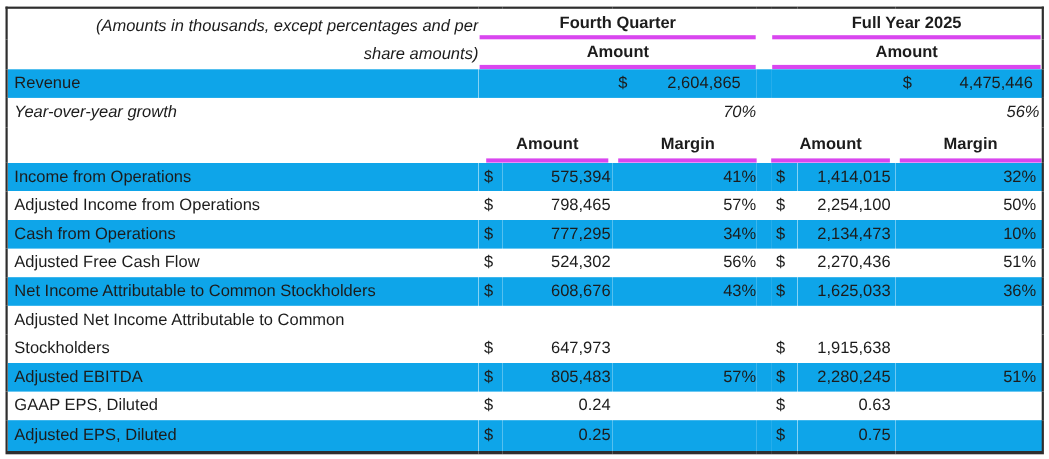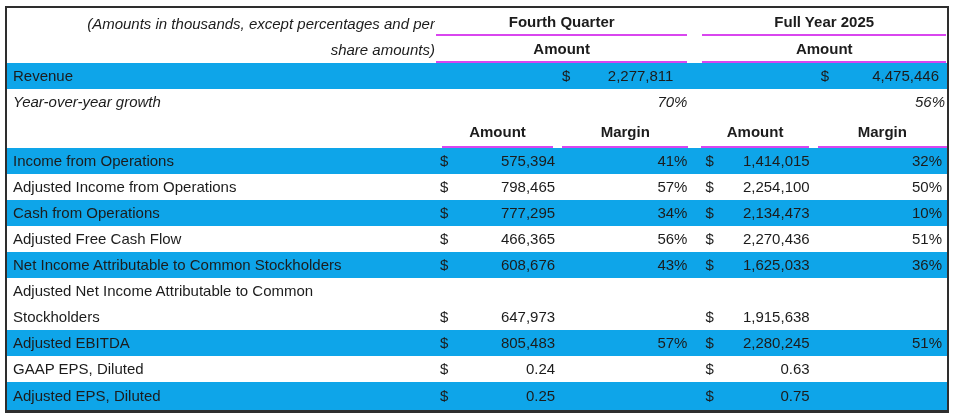--- a/index.html
+++ b/index.html
@@ -46,21 +46,21 @@
     line-height: 26px;
   }
   
   .grp { vertical-align: bottom; }
   .uline {
     height: 100%;
     display: flex;
     align-items: center;
     justify-content: center;
     font-weight: bold;
-    border-bottom: 2px solid #d946ef;
+    border-bottom: 4px solid #d946ef;
     box-sizing: border-box;
     margin: 0 1px;
   }
   tr.h28 .uline, tr.h26 .uline { height: 26px; }
   tr.h32 .uline { height: 30px; }
   .amt-u    { margin-left: 7px;  margin-right: 4px; }
   .mar-u    { margin-left: 5px;  margin-right: 0; }
   .amt-u-fy { margin-left: 0;    margin-right: 5px; }
   .mar-u-fy { margin-left: 4px;  margin-right: 0; }
   
@@ -115,21 +115,21 @@
         <div class="uline">Amount</div>
       </td>
       <td></td>
       <td class="grp" colspan="3">
         <div class="uline">Amount</div>
       </td>
     </tr>
 
     <tr class="h26 stripe">
       <td class="label">Revenue</td>
-      <td class="revcell" colspan="3"><span>$</span><span class="revnum">2,277,811</span></td>
+      <td class="revcell" colspan="3"><span>$</span><span class="revnum">2,604,865</span></td>
       <td></td>
       <td class="revcell fy" colspan="3"><span>$</span><span class="revnum">4,475,446</span></td>
     </tr>
 
     <tr class="h27">
       <td class="label italic">Year-over-year growth</td>
       <td class="growthcell" colspan="3">70%</td>
       <td></td>
       <td class="growthcell fy" colspan="3">56%</td>
     </tr>
@@ -180,21 +180,21 @@
       <td class="mar">34%</td>
       <td></td>
       <td class="dollar fyd">$</td>
       <td class="num fyn">2,134,473</td>
       <td class="mar fym">10%</td>
     </tr>
 
     <tr class="h26">
       <td class="label">Adjusted Free Cash Flow</td>
       <td class="dollar">$</td>
-      <td class="num">466,365</td>
+      <td class="num">524,302</td>
       <td class="mar">56%</td>
       <td></td>
       <td class="dollar fyd">$</td>
       <td class="num fyn">2,270,436</td>
       <td class="mar fym">51%</td>
     </tr>
 
     <tr class="h26 stripe">
       <td class="label">Net Income Attributable to Common Stockholders</td>
       <td class="dollar">$</td>

